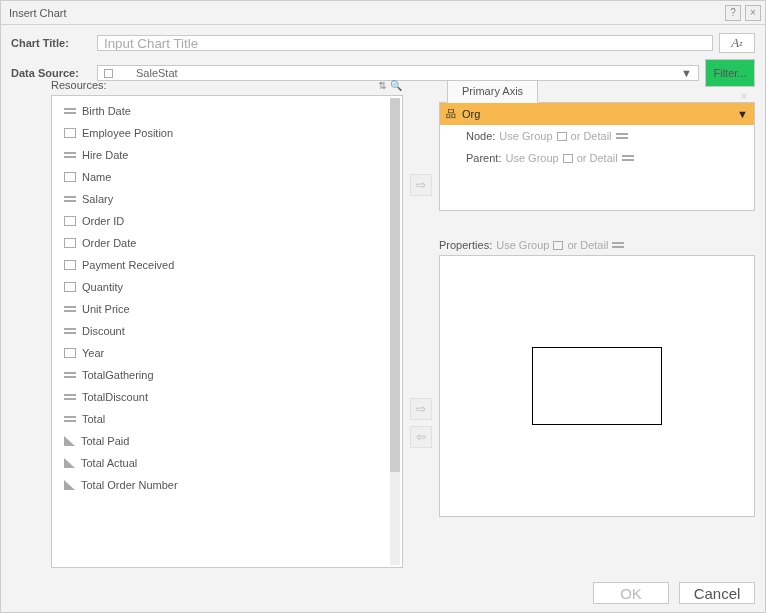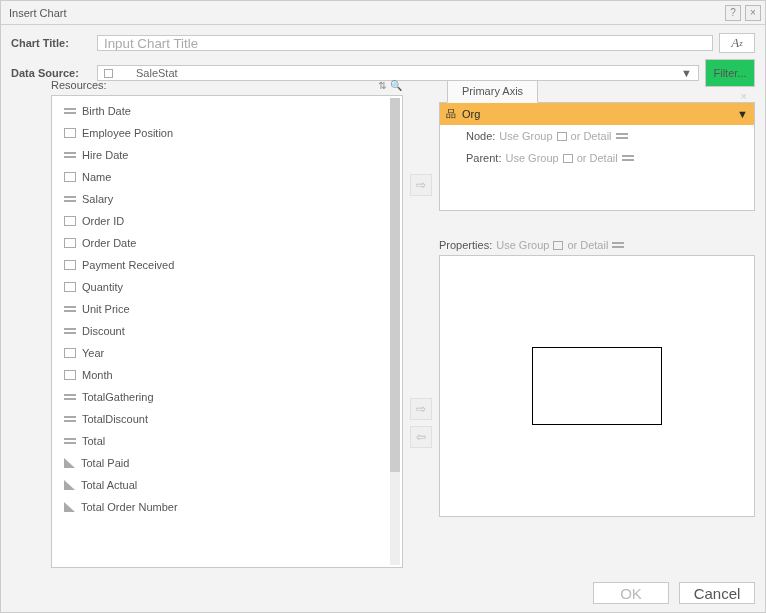--- a/index.html
+++ b/index.html
@@ -338,24 +338,20 @@
               <span class="icn icn-eq"></span>
               <span>Unit Price</span>
             </div>
             <div class="list-item">
               <span class="icn icn-eq"></span>
               <span>Discount</span>
             </div>
             <div class="list-item">
               <span class="icn icn-abc"></span>
               <span>Year</span>
-            </div>
-            <div class="list-item">
-              <span class="icn icn-abc"></span>
-              <span>Month</span>
             </div>
             <div class="list-item">
               <span class="icn icn-eq"></span>
               <span>TotalGathering</span>
             </div>
             <div class="list-item">
               <span class="icn icn-eq"></span>
               <span>TotalDiscount</span>
             </div>
             <div class="list-item">

